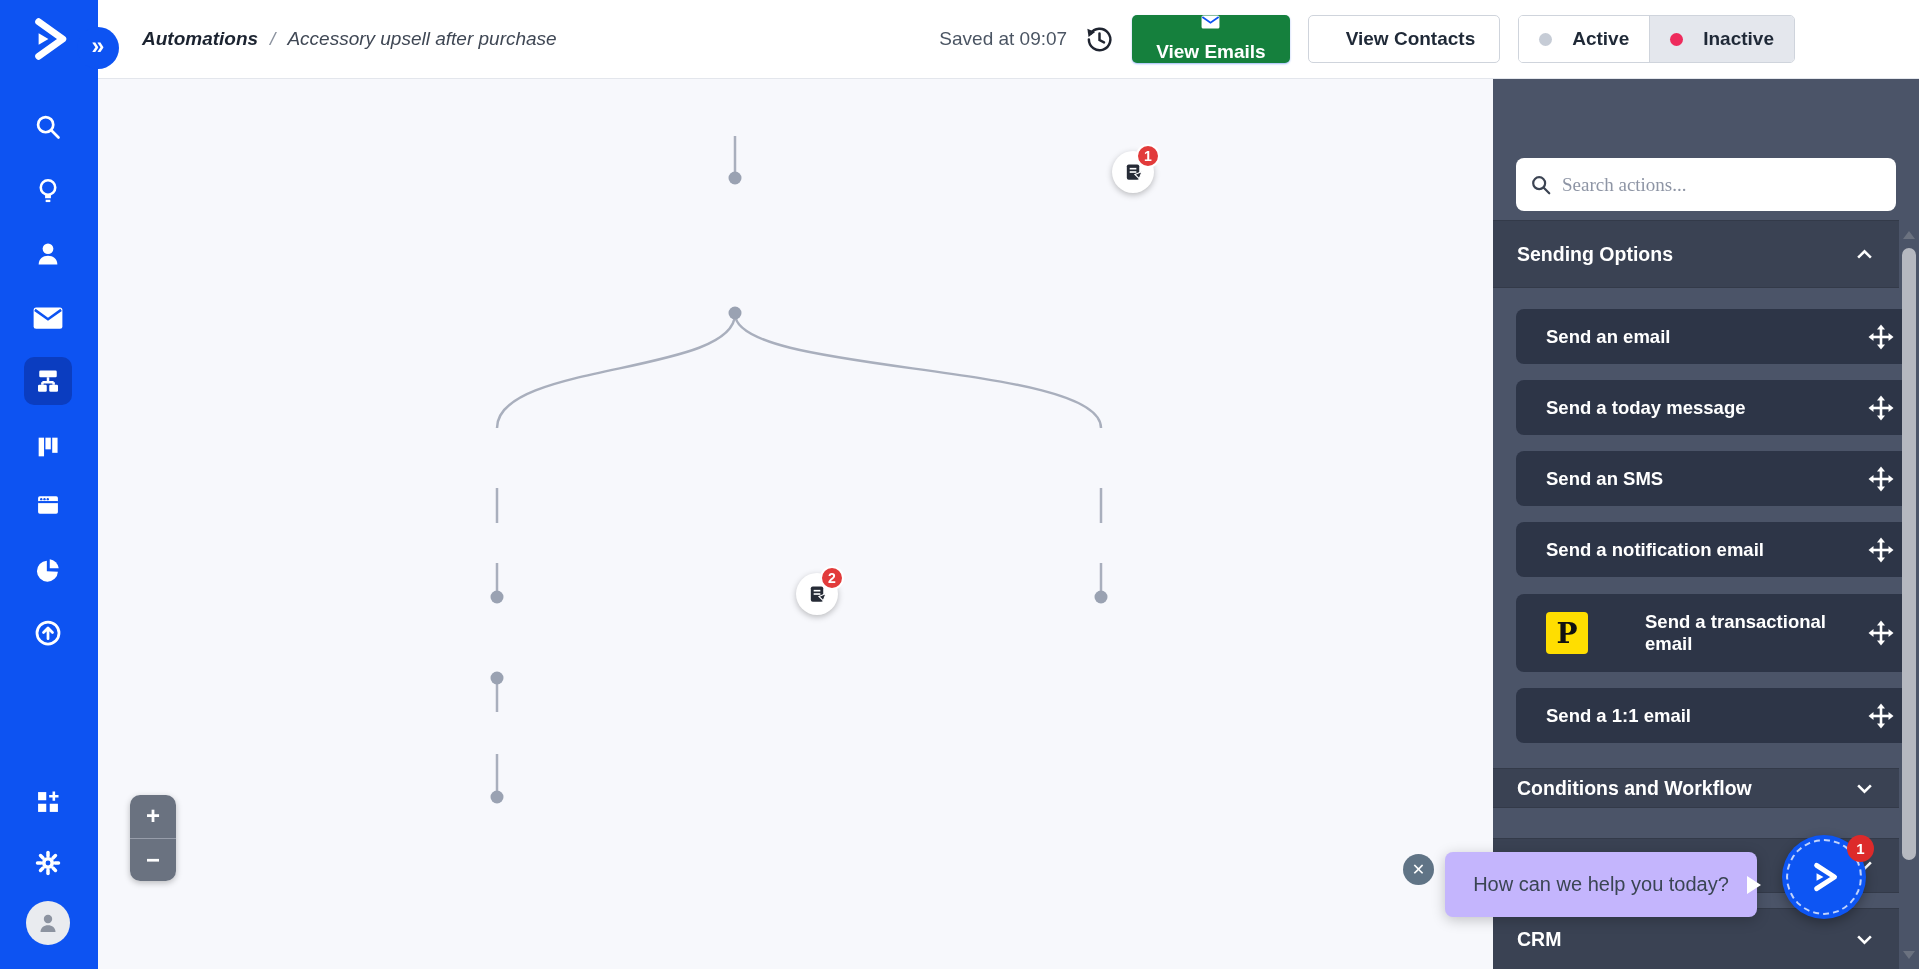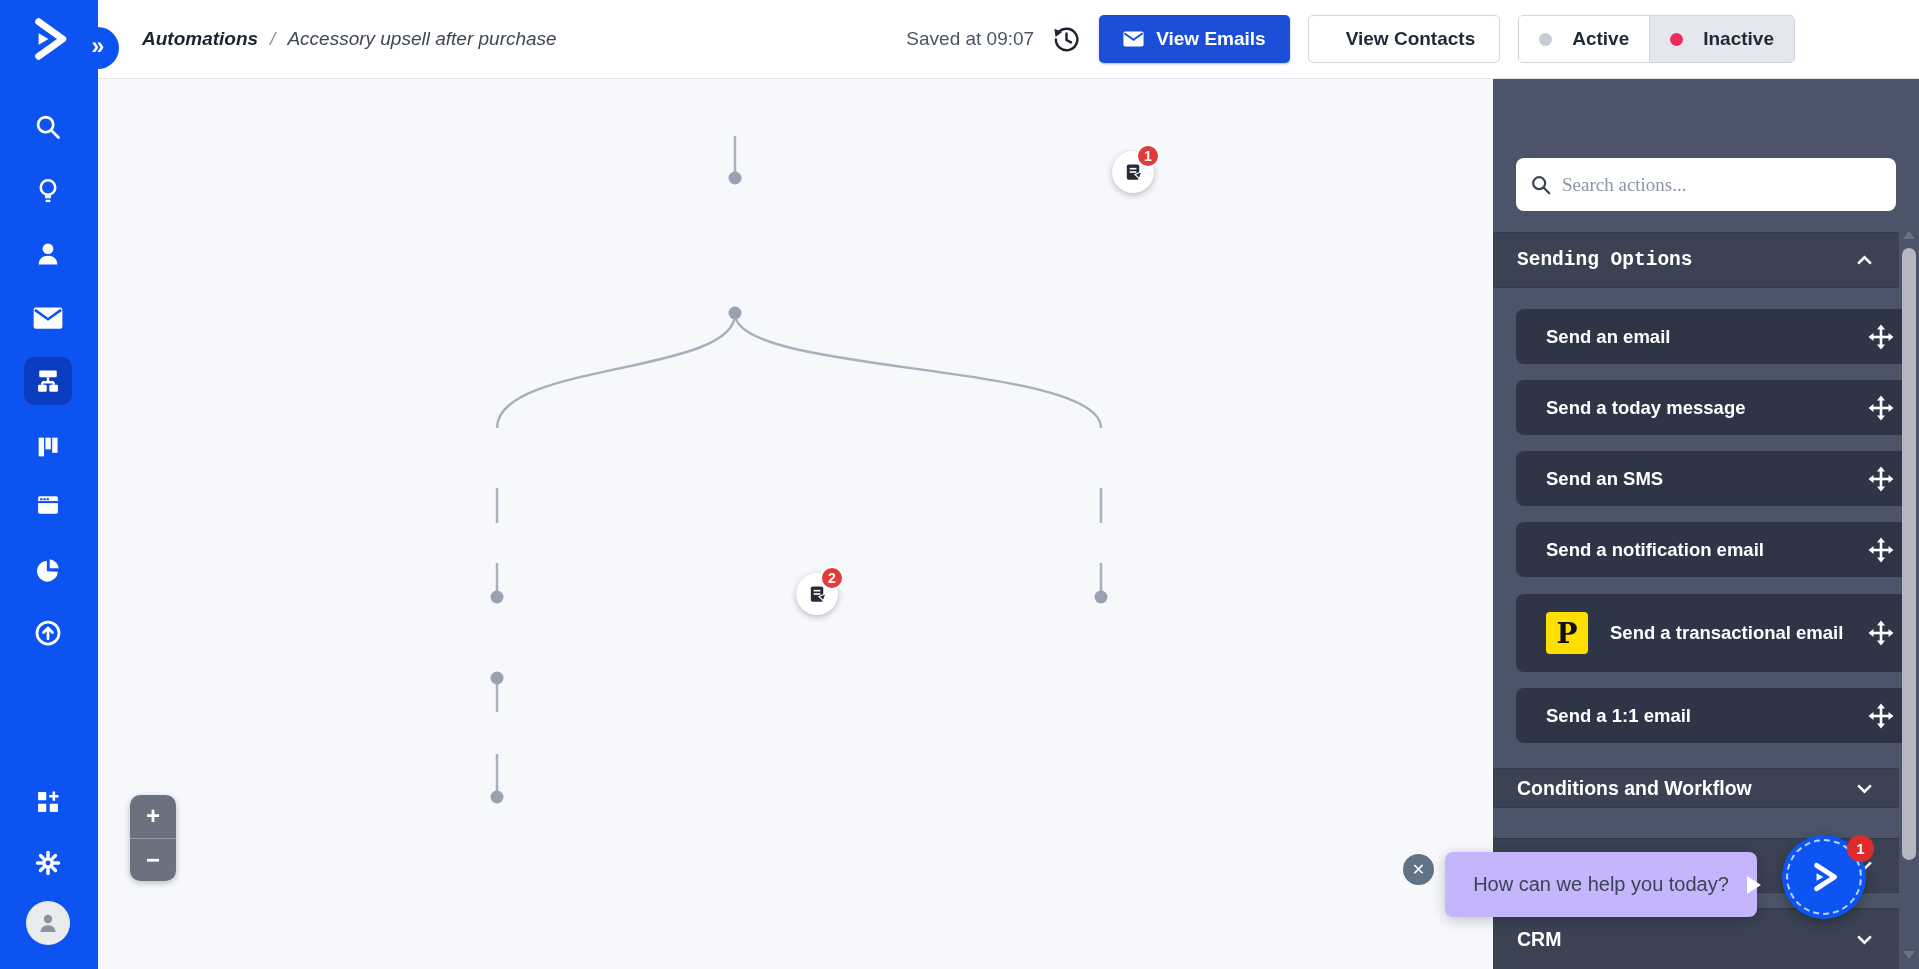--- a/index.html
+++ b/index.html
@@ -11,21 +11,21 @@
   
   #header { left:0; top:0; width:1919px; height:79px; background:#fff;
     border-bottom:1px solid #e3e6ec; z-index:40; }
   .crumb { top:0; height:78px; display:flex; align-items:center; font-size:19px; color:#3f4754; }
   .crumb b { color:#1b2330; font-weight:700; }
   .crumb .sep { margin:0 12px; color:#8a919e; }
   #hdr-right { right:124px; top:0; height:78px; display:flex; align-items:center; gap:18px; z-index:41; }
   .saved { font-size:19px; color:#4b5563; }
   .btn { height:48px; display:flex; align-items:center; gap:12px; padding:0 24px;
     border-radius:5px; font-size:19px; font-weight:700; cursor:pointer; }
-  .btn-blue { background:#1d4ed8; color:#fff; box-shadow:0 1px 2px rgba(13,83,242,.4); }
+  .btn-blue { background:#15803d; color:#fff; box-shadow:0 1px 2px rgba(13,83,242,.4);flex-direction:column; }
   .btn-white { background:#fff; color:#1f2937; border:1px solid #cfd4dc;padding-left:37px; }
   .toggle { height:48px; display:flex; border:1px solid #cfd4dc; border-radius:5px; overflow:hidden; }
   .tg-seg { display:flex; align-items:center; gap:20px; padding:0 20px; font-size:19px;
     font-weight:700; color:#1f2937; cursor:pointer; }
   .tg-dot { width:13px; height:13px; border-radius:50%; }
   .seg-active { background:#fff; }
   .seg-inactive { background:#e4e7ed; border-left:1px solid #cfd4dc; }
 
   
   #sidebar { left:0; top:0; width:98px; height:969px; background:#0d53f2; z-index:50; }
@@ -94,21 +94,21 @@
     display:flex; align-items:center; padding:0 14px; gap:10px; z-index:11; }
   #search-box input { border:none; outline:none; flex:1; font-size:19px; color:#2b3342;
     font-family:Liberation Serif, serif; background:transparent; }
   #search-box input::placeholder { color:#8e95a5; }
   .sec-hdr { position:absolute; left:1493px; width:406px; background:#3a4253;
     border-top:1px solid #333a49; border-bottom:1px solid #333a49; color:#fff; font-size:19.5px;
     font-weight:700; display:flex; align-items:center; justify-content:space-between;
     padding:0 26px 0 24px; cursor:pointer; z-index:11; }
   .act-item { position:absolute; left:1516px; width:394px; height:55px; background:#2d3547;
     border-radius:8px; color:#fff; font-size:18.5px; font-weight:700; display:flex;
-    align-items:center; padding:0 16px 0 30px; cursor:grab; z-index:11; }
+    align-items:center; padding:0 16px 0 30px; cursor:grab; z-index:11;gap:35px; }
   .act-item .lbl { flex:1; }
   .pm-sq { width:42px; height:42px; background:#ffde00; border-radius:4px; color:#111;
     display:flex; align-items:center; justify-content:center; font-family:"DejaVu Serif",serif;
     font-size:28px; font-weight:700; margin-right:22px; }
 
   
   #chat-close { left:1403px; top:854px; width:31px; height:31px; border-radius:50%; background:#607486;
     color:#fff; display:flex; align-items:center; justify-content:center; font-size:16px;
     cursor:pointer; z-index:30; }
   #chat-tip { left:1445px; top:852px; width:312px; height:65px; background:#c4b5fd; border-radius:8px;
@@ -231,21 +231,21 @@
 
   <div id="panel" class="abs"></div>
   <div id="search-box" class="abs">
     <svg width="22" height="22" viewBox="0 0 24 24">
       <circle cx="10" cy="10" r="6.5" stroke="#3c4453" stroke-width="2.4" fill="none"></circle>
       <line x1="15" y1="15" x2="21" y2="21" stroke="#3c4453" stroke-width="2.4" stroke-linecap="round"></line>
     </svg>
     <input type="text" placeholder="Search actions..." style="">
   </div>
 
-  <div class="sec-hdr" style="top:232px;height:56px;font-family:Liberation Mono, monospace;">
+  <div class="sec-hdr" style="top:220px;height:68px;">
     <span>Sending Options</span>
     <svg width="17" height="11" viewBox="0 0 16 10">
       <polyline points="2,8 8,2 14,8" stroke="#fff" stroke-width="2.4" fill="none"></polyline>
     </svg>
   </div>
 
   <div class="act-item" style="top:309px;">
     <span class="lbl">Send an email</span>
     <svg width="26" height="26" viewBox="0 0 26 26">
       <line x1="13" y1="5" x2="13" y2="21" stroke="#fff" stroke-width="2.6"></line>

